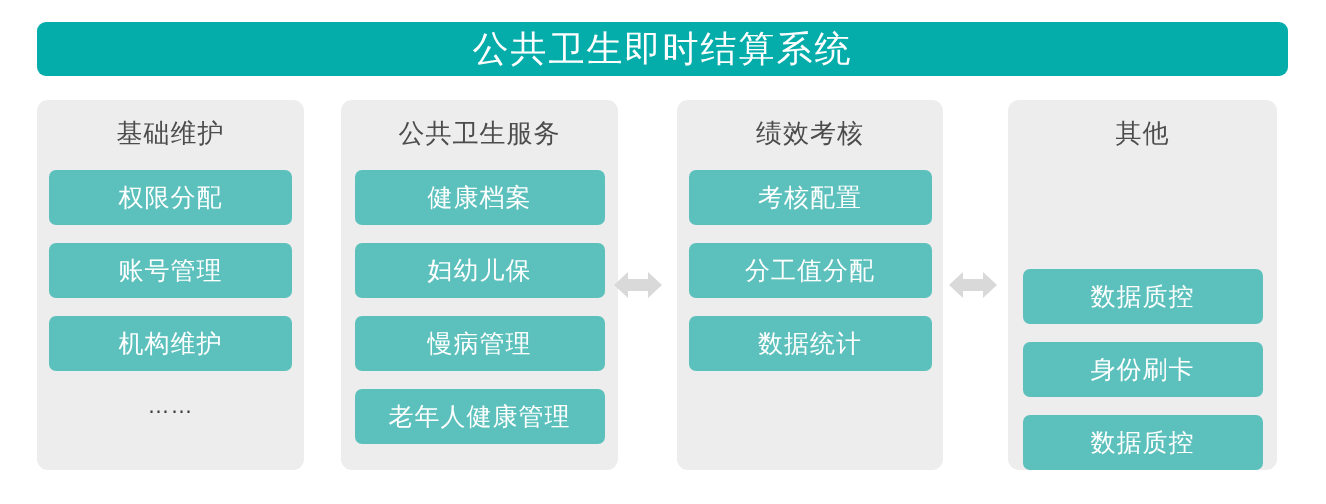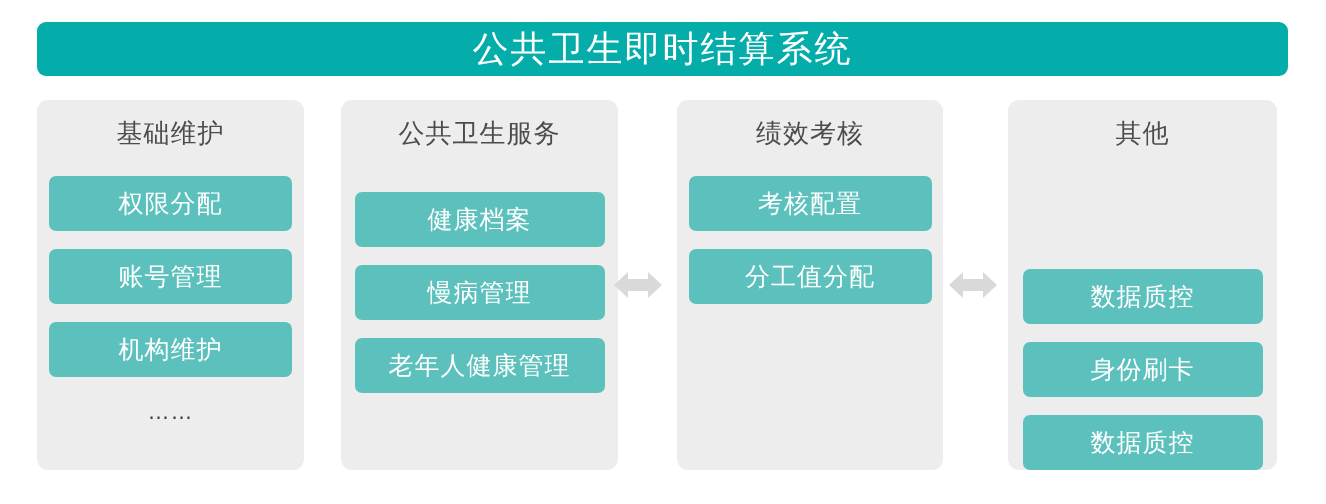--- a/index.html
+++ b/index.html
@@ -59,36 +59,36 @@
     top: 0;
     height: 370px;
     background: #ededed;
     border-radius: 11px;
     box-sizing: border-box;
     display: flex;
     flex-direction: column;
     align-items: center;
   }
   .panel.p0 { left: 0px;    width: 267px; }
-  .panel.p1 { left: 304px;  width: 277px; gap: 16px; }
+  .panel.p1 { left: 304px;  width: 277px; }
   .panel.p2 { left: 640px;  width: 266px; }
   .panel.p3 { left: 971px;  width: 269px; justify-content: space-between; }
 
   .panel-title {
     margin-top: 17px;
     font-size: 26px;
     color: #4c4c4c;
     letter-spacing: 1px;
     line-height: 1.25;
     white-space: nowrap;
     font-weight: 400;
   }
 
   .panel-items {
-    margin-top: 26px;
+    margin-top: 20px;
     width: 100%;
     display: flex;
     flex-direction: column;
     align-items: center;
     gap: 18px;
   }
 
   .item-btn {
     width: 243px;
     height: 55px;
@@ -156,30 +156,32 @@
       </div>
       <div class="ellipsis-row">
         <span class="ellipsis-text">……</span>
       </div>
     </div>
 
     <div class="panel p1">
       <div class="panel-title">公共卫生服务</div>
       <div class="panel-items">
         <button class="item-btn">健康档案</button>
+        <button class="item-btn">妇幼儿保</button>
         <button class="item-btn">慢病管理</button>
         <button class="item-btn">老年人健康管理</button>
       </div>
     </div>
 
     <div class="panel p2">
       <div class="panel-title">绩效考核</div>
       <div class="panel-items">
         <button class="item-btn">考核配置</button>
         <button class="item-btn">分工值分配</button>
+        <button class="item-btn">数据统计</button>
       </div>
     </div>
 
     <div class="panel p3">
       <div class="panel-title">其他</div>
       <div class="panel-items">
         <button class="item-btn">数据质控</button>
         <button class="item-btn">身份刷卡</button>
         <button class="item-btn">数据质控</button>
       </div>

